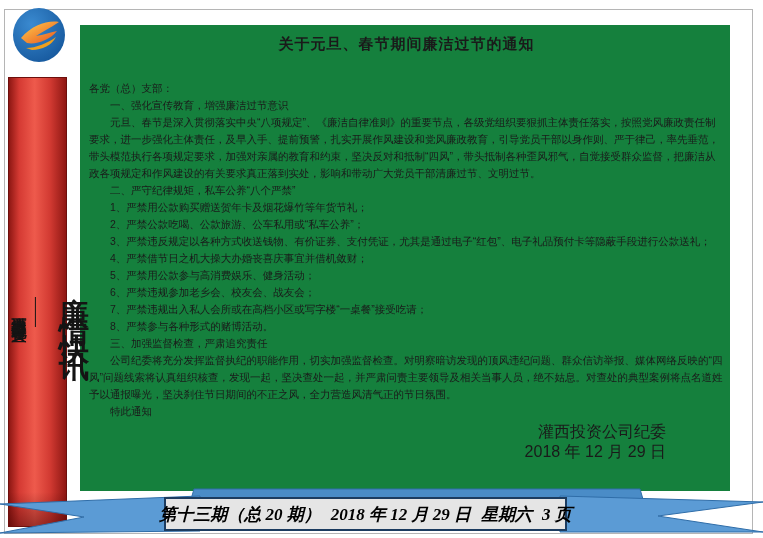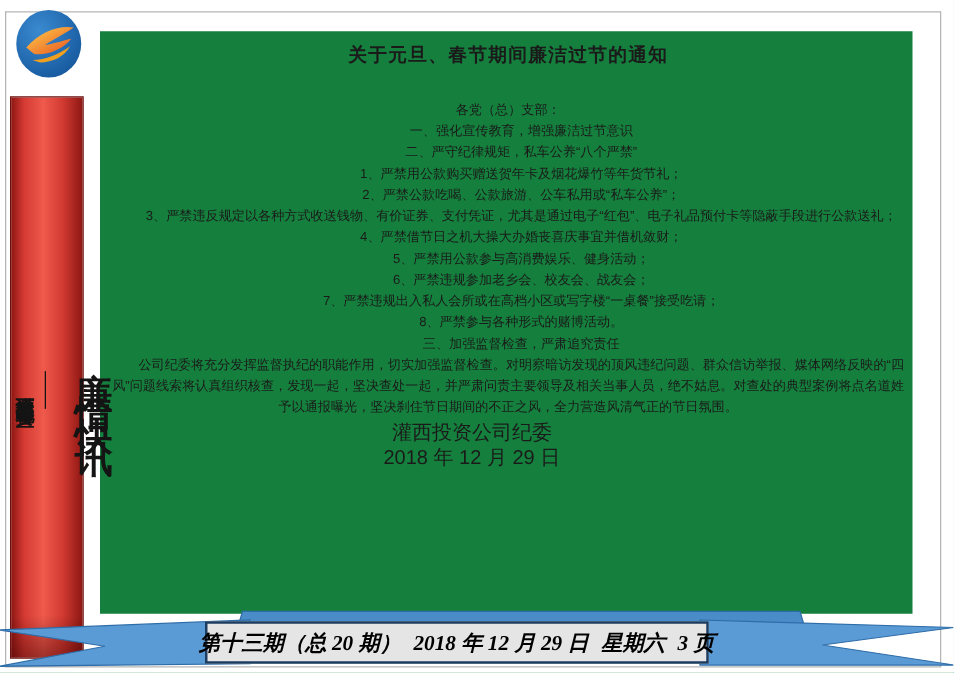--- a/index.html
+++ b/index.html
@@ -20,21 +20,21 @@
           writing-mode:vertical-rl;text-orientation:mixed;margin:0 auto;color:#141414;
           font-family:"Liberation Serif",serif;}
   .b-title{font-size:30px;font-weight:700;letter-spacing:18px;line-height:59px;}
   .b-dash{font-size:15px;font-weight:700;margin-top:6px;}
   .b-sub{font-size:15px;font-weight:700;letter-spacing:1px;margin-top:4px;}
   
   .doc{position:absolute;left:80px;top:25px;width:650px;height:466px;background:#15803d;
        z-index:1;overflow:hidden;box-sizing:border-box;padding:0 6px 0 9px;color:#1a1a1a;}
   .doc h1{font-size:15px;font-weight:700;text-align:center;margin:10px 0 0 0;letter-spacing:1px;}
   .doc-body{margin-top:26px;font-size:10.5px;line-height:17px;}
-  .doc-body p{margin:0;text-indent:2em;text-align:center;}
+  .doc-body p{margin:0;text-indent:2em;}
   .doc-body p.flush{text-indent:0;}
   .sig{text-align:right;padding-right:58px;margin-top:2px;line-height:20px;font-size:16px;}
   .sig p{margin:0;text-indent:0;}
   
   .ribbon{position:absolute;left:0;top:0;width:763px;height:538px;z-index:3;pointer-events:none;}
   .footer-box{position:absolute;left:164px;top:497px;width:403px;height:34px;z-index:4;
        background:#e5e5e5;border:2px solid #1c3c60;box-sizing:border-box;
        display:flex;align-items:center;justify-content:center;
        font-family:"Liberation Serif",serif;font-style:italic;font-weight:700;
        font-size:17px;color:#000;white-space:nowrap;}
@@ -72,31 +72,33 @@
       <span class="b-dash">——</span>
       <span class="b-sub">灌西投资公司纪委宣</span>
     </div>
   </div>
 
   <div class="doc">
     <h1>关于元旦、春节期间廉洁过节的通知</h1>
     <div class="doc-body">
       <p class="flush">各党（总）支部：</p>
       <p>一、强化宣传教育，增强廉洁过节意识</p>
+      <p>元旦、春节是深入贯彻落实中央“八项规定”、《廉洁自律准则》的重要节点，各级党组织要狠抓主体责任落实，按照党风廉政责任制要求，进一步强化主体责任，及早入手、提前预警，扎实开展作风建设和党风廉政教育，引导党员干部以身作则、严于律己，率先垂范，带头模范执行各项规定要求，加强对亲属的教育和约束，坚决反对和抵制“四风”，带头抵制各种歪风邪气，自觉接受群众监督，把廉洁从政各项规定和作风建设的有关要求真正落到实处，影响和带动广大党员干部清廉过节、文明过节。</p>
       <p>二、严守纪律规矩，私车公养“八个严禁”</p>
       <p>1、严禁用公款购买赠送贺年卡及烟花爆竹等年货节礼；</p>
       <p>2、严禁公款吃喝、公款旅游、公车私用或“私车公养”；</p>
       <p>3、严禁违反规定以各种方式收送钱物、有价证券、支付凭证，尤其是通过电子“红包”、电子礼品预付卡等隐蔽手段进行公款送礼；</p>
       <p>4、严禁借节日之机大操大办婚丧喜庆事宜并借机敛财；</p>
       <p>5、严禁用公款参与高消费娱乐、健身活动；</p>
       <p>6、严禁违规参加老乡会、校友会、战友会；</p>
       <p>7、严禁违规出入私人会所或在高档小区或写字楼“一桌餐”接受吃请；</p>
       <p>8、严禁参与各种形式的赌博活动。</p>
       <p>三、加强监督检查，严肃追究责任</p>
       <p>公司纪委将充分发挥监督执纪的职能作用，切实加强监督检查。对明察暗访发现的顶风违纪问题、群众信访举报、媒体网络反映的“四风”问题线索将认真组织核查，发现一起，坚决查处一起，并严肃问责主要领导及相关当事人员，绝不姑息。对查处的典型案例将点名道姓予以通报曝光，坚决刹住节日期间的不正之风，全力营造风清气正的节日氛围。</p>
+      <p>特此通知</p>
       <div class="sig">
         <p>灌西投资公司纪委</p>
         <p>2018 年 12 月 29 日</p>
       </div>
     </div>
   </div>
 
   <svg class="ribbon" viewBox="0 0 763 538">
 
     <path d="M182 530 L194 489 L640 489 L652 530 Z" fill="#4a8cc7" stroke="#2f6da8" stroke-width="1"></path>

